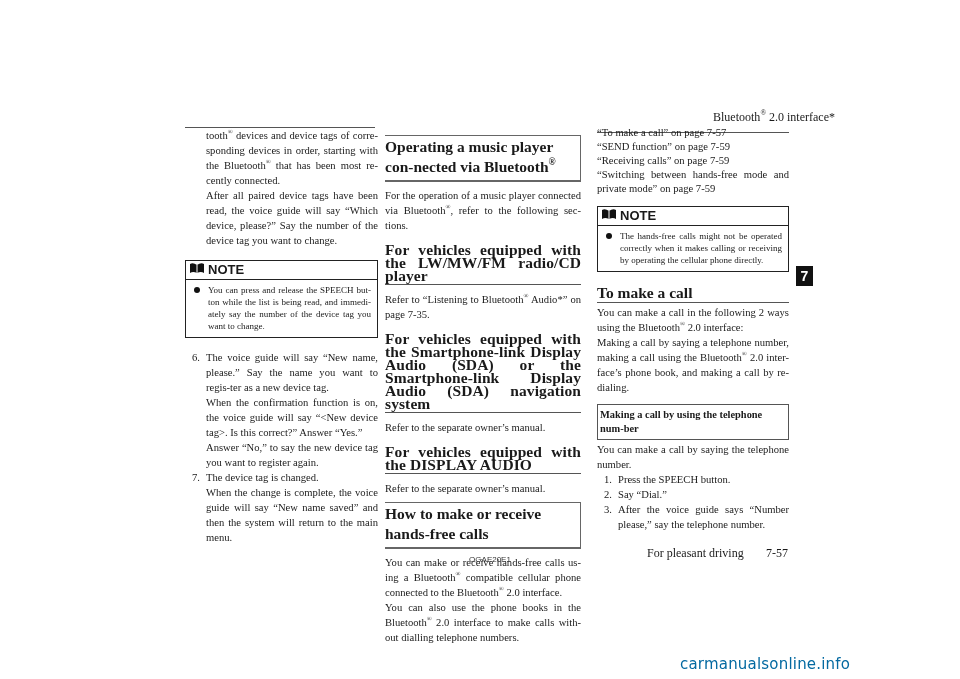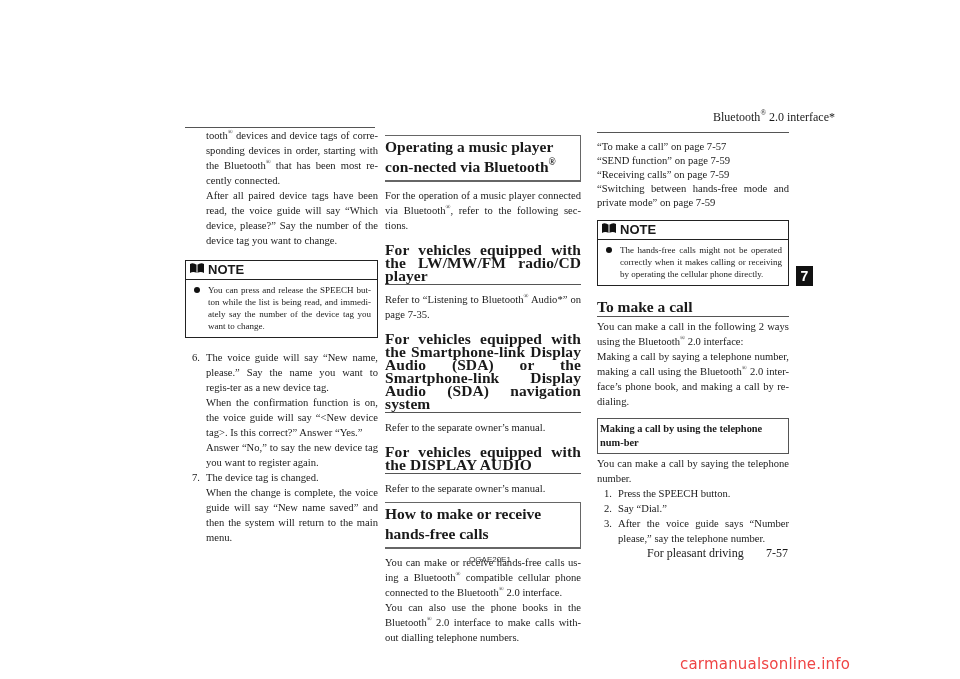--- a/index.html
+++ b/index.html
@@ -36,33 +36,33 @@
            padding: 1px 4px 3px 0; margin-bottom: 6px; }
   .h-rule { font-weight: bold; font-size: 15.5px; line-height: 13px; text-align: left;
             border-bottom: 1.5px solid #555; padding-bottom: 2px; margin-bottom: 7px; letter-spacing: 0.1px; }
   .h-rule.spaced { text-align: justify; text-align-last: left; }
   .gap { height: 10px; }
   .gap-s { height: 6px; }
   .ogae { position: absolute; left: 392px; top: 555px; width: 196px; text-align: center;
           font-family: "Liberation Sans", "DejaVu Sans", sans-serif; font-size: 8px; color: #333; }
 
   
-  #col-right { left: 597px; top: 140px; width: 192px; }
+  #col-right { left: 597px; top: 126px; width: 192px; }
   .links p { text-align: justify; line-height: 14px; }
   .h-tomake { font-weight: bold; font-size: 15.5px; line-height: 18px; border-bottom: 1.5px solid #555;
               margin: 9px 0 2px 0; }
   .sub-box { border: 1.3px solid #555; font-weight: bold; font-size: 10.4px; line-height: 14px;
              padding: 3px 3px 3px 2px; margin: 9px 0 2px 0; text-align: left; }
   .tab-7 { position: absolute; left: 796px; top: 266px; width: 17px; height: 20px; background: #111;
            color: #fff; font-family: "Liberation Sans", "DejaVu Sans", sans-serif; font-weight: bold;
            font-size: 14px; text-align: center; line-height: 20px; }
 
   .footer { position: absolute; top: 546px; font-size: 12px; }
   .watermark { position: absolute; left: 680px; top: 655px; font-family: "DejaVu Sans", sans-serif;
-               font-size: 15px; color: #ef4444; letter-spacing: 0.2px; }
+               font-size: 15px; color: #0369a1; letter-spacing: 0.2px; }
 </style>
 </head>
 <body>
 
 <div class="top-rule" style="left:185px; top:127px; width:190px;"></div>
 <div class="top-rule" style="left:597px; top:132px; width:192px;"></div>
 
 <div class="header-title" style="left:610px; width:225px;">
   <span>Bluetooth</span><sup>®</sup><span> 2.0 interface*</span>
 </div>

